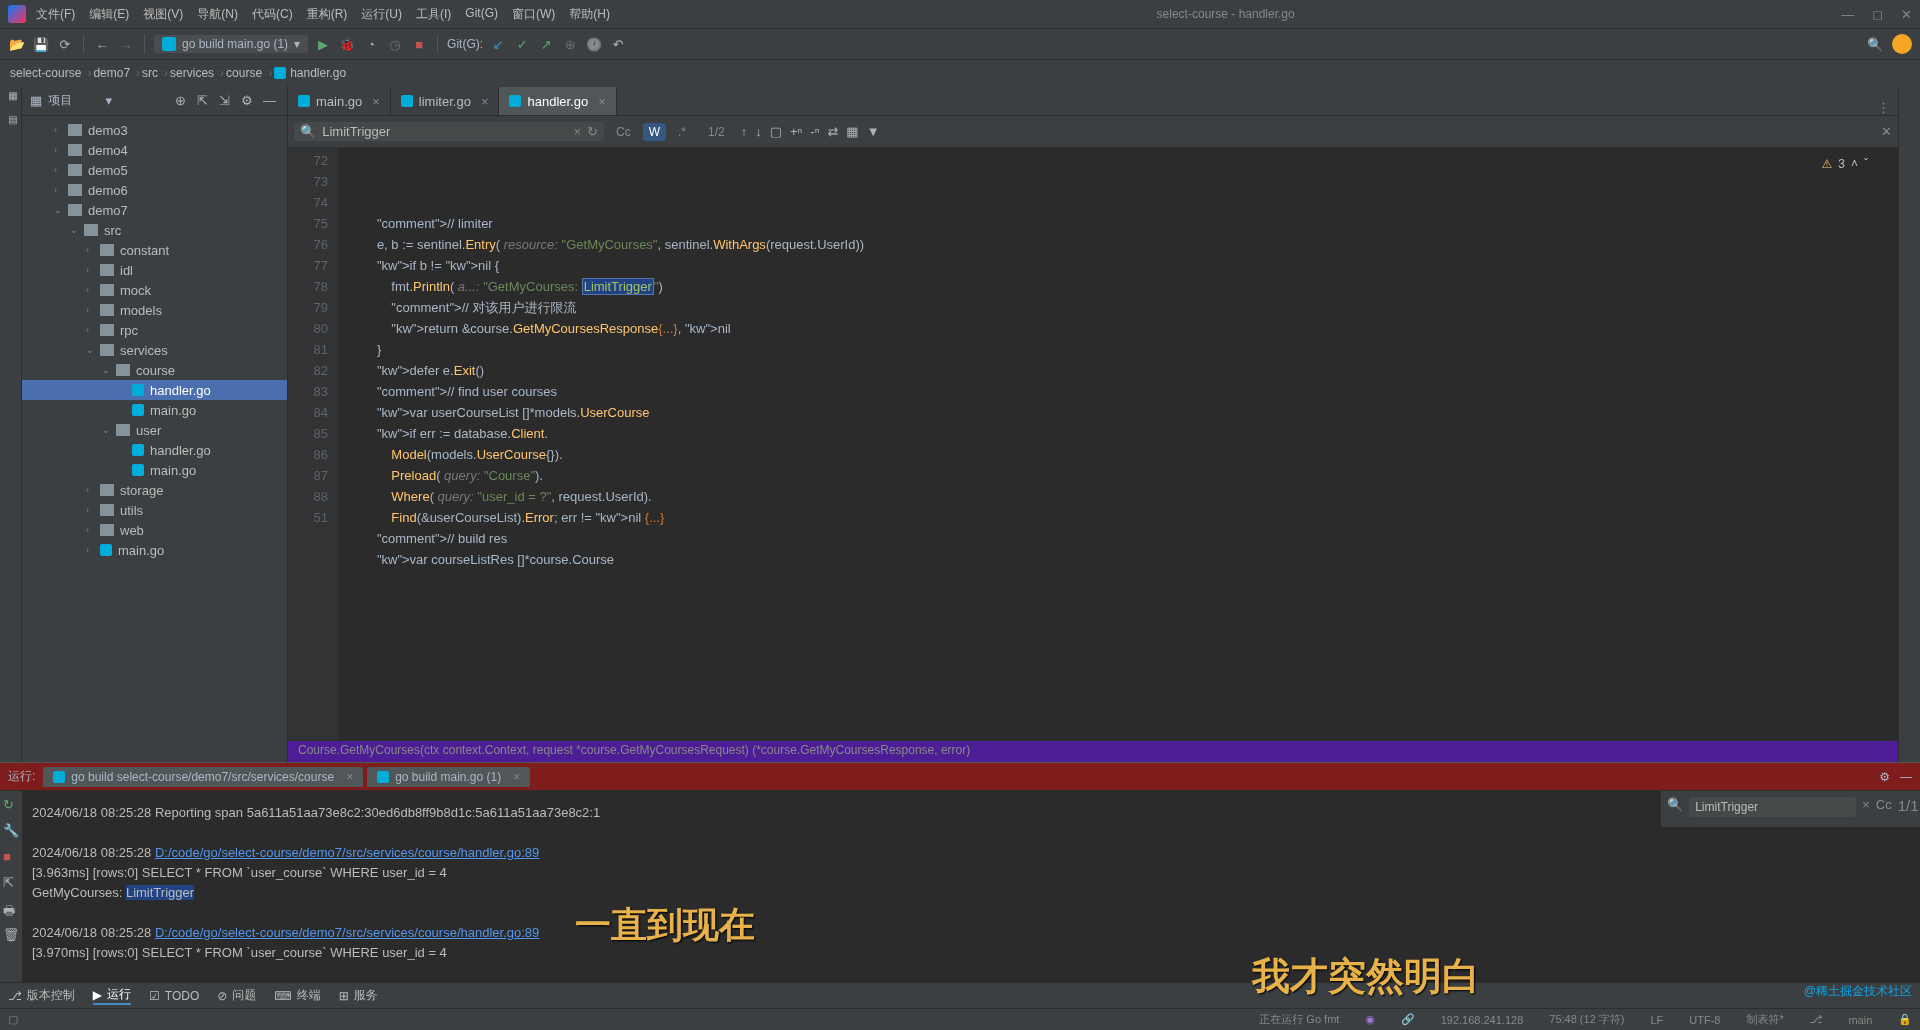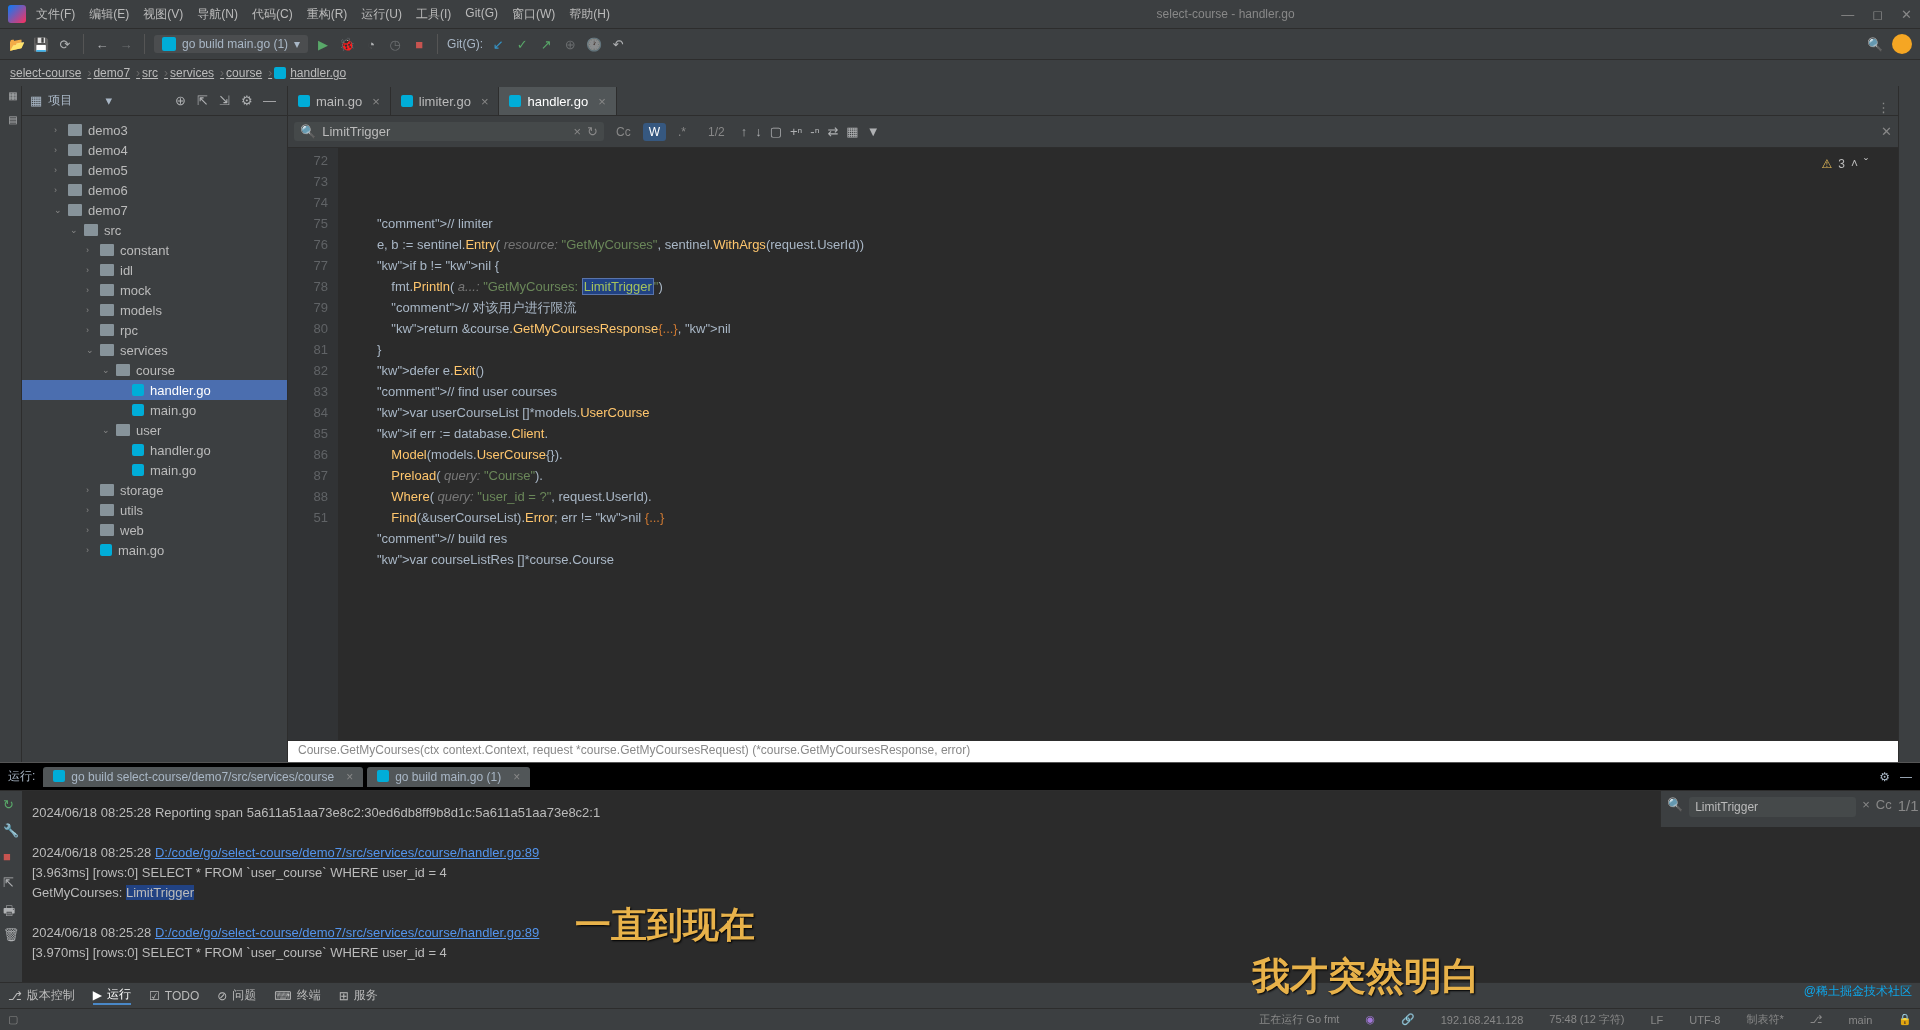--- a/index.html
+++ b/index.html
@@ -10,21 +10,21 @@
 .menubar span { cursor: pointer; }
 .title-center { flex: 1; text-align: center; color: #888; font-size: 12px; }
 .win-controls { display: flex; gap: 18px; color: #888; }
 .toolbar { height: 32px; background: #3c3f41; border-top: 1px solid #2d2d2d; border-bottom: 1px solid #2d2d2d; display: flex; align-items: center; padding: 0 8px; gap: 6px; }
 .tool-icon { width: 18px; height: 18px; display: flex; align-items: center; justify-content: center; color: #afb1b3; cursor: pointer; }
 .tool-sep { width: 1px; height: 20px; background: #555; margin: 0 3px; }
 .run-config { background: #4b4d4f; border-radius: 3px; padding: 2px 8px; display: flex; align-items: center; gap: 6px; font-size: 12px; }
 .run-config .go-icon { width: 14px; height: 14px; background: #00add8; border-radius: 2px; }
 .toolbar-right { margin-left: auto; display: flex; gap: 8px; align-items: center; }
 .avatar { width: 20px; height: 20px; border-radius: 50%; background: #f5a623; }
-.breadcrumb { height: 26px; background: #3c3f41; display: flex; align-items: center; padding: 0 10px; font-size: 12px; color: #bbb; text-decoration: underline; }
+.breadcrumb { height: 26px; background: #3c3f41; display: flex; align-items: center; padding: 0 10px; font-size: 12px; color: #bbb; }
 .breadcrumb span { margin-right: 4px; }
 .breadcrumb .sep { color: #666; margin: 0 2px; }
 .breadcrumb .file-icon { width: 12px; height: 12px; background: #00add8; border-radius: 2px; margin-right: 4px; display: inline-block; }
 .main { display: flex; height: calc(100vh - 28px - 32px - 26px - 220px - 26px - 22px); }
 .left-gutter { width: 22px; background: #3c3f41; border-right: 1px solid #2d2d2d; display: flex; flex-direction: column; align-items: center; padding-top: 4px; gap: 8px; }
 .left-gutter .icon { width: 16px; height: 16px; color: #afb1b3; writing-mode: vertical-rl; font-size: 10px; }
 .sidebar { width: 266px; background: #3c3f41; border-right: 1px solid #2d2d2d; display: flex; flex-direction: column; }
 .sidebar-header { height: 30px; display: flex; align-items: center; padding: 0 8px; gap: 6px; border-bottom: 1px solid #2d2d2d; }
 .sidebar-header .title { flex: 1; font-size: 12px; }
 .sidebar-header .icon { width: 16px; height: 16px; color: #afb1b3; cursor: pointer; }
@@ -49,28 +49,28 @@
 .search-count { color: #888; font-size: 12px; margin: 0 10px; }
 .search-icons { display: flex; gap: 8px; color: #afb1b3; }
 .editor { flex: 1; position: relative; overflow: hidden; display: flex; }
 .gutter { width: 50px; background: #313335; color: #606366; text-align: right; padding: 2px 10px 2px 0; font-family: "Consolas", monospace; font-size: 13px; line-height: 21px; }
 .code { flex: 1; padding: 2px 10px; font-family: "Consolas", monospace; font-size: 13px; line-height: 21px; white-space: pre; position: relative; }
 .str { color: #6a8759; }
 .hint { color: #787878; font-style: italic; }
 .func { color: #ffc66d; }
 .fold { color: #cc7832; }
 .highlight { background: #214283; border: 1px solid #5974ab; color: #a5c25c; padding: 0 1px; }
-.breadcrumb-bottom { height: 22px; background: #ffffff; border-top: 1px solid #2d2d2d; padding: 2px 10px; font-size: 12px; color: #888; }
+.breadcrumb-bottom { height: 22px; background: #4c1d95; border-top: 1px solid #2d2d2d; padding: 2px 10px; font-size: 12px; color: #888; }
 .inspection { position: absolute; top: 6px; right: 30px; display: flex; gap: 6px; align-items: center; color: #bbb; font-size: 12px; }
 .inspection .warn { color: #f2c55c; }
 .right-gutter { width: 22px; background: #3c3f41; border-left: 1px solid #2d2d2d; }
 .run-panel { height: 220px; background: #2b2b2b; border-top: 1px solid #555; display: flex; flex-direction: column; }
-.run-header { height: 28px; background: #000000; display: flex; align-items: center; padding: 0 8px; font-size: 12px; border-bottom: 1px solid #2d2d2d; }
+.run-header { height: 28px; background: #7f1d1d; display: flex; align-items: center; padding: 0 8px; font-size: 12px; border-bottom: 1px solid #2d2d2d; }
 .run-tabs { display: flex; gap: 4px; margin-left: 8px; }
-.run-tab { padding: 3px 10px; background: #515658; border-radius: 3px 3px 0 0; display: flex; align-items: flex-start; gap: 6px; }
+.run-tab { padding: 3px 10px; background: #515658; border-radius: 3px 3px 0 0; display: flex; align-items: center; gap: 6px; }
 .run-tab .go-icon { width: 12px; height: 12px; background: #00add8; border-radius: 2px; }
 .run-body { flex: 1; display: flex; }
 .run-left { width: 22px; background: #3c3f41; display: flex; flex-direction: column; align-items: center; padding: 6px 0; gap: 10px; }
 .run-left .icon { width: 16px; height: 16px; color: #afb1b3; }
 .run-content { flex: 1; padding: 12px 10px; font-family: "Consolas", monospace; font-size: 13px; line-height: 20px; color: #bbb; overflow: auto; }
 .run-content .link { color: #5394ec; text-decoration: underline; }
 .run-content .hl { background: #214283; }
 .run-search { width: 260px; background: #3c3f41; border-left: 1px solid #2d2d2d; display: flex; align-items: flex-start; padding: 6px; gap: 6px; height: 36px; }
 .run-search input { background: #45494a; border: none; outline: none; color: #bbb; padding: 3px 6px; border-radius: 3px; flex: 1; font-size: 12px; }
 .bottom-tabs { height: 26px; background: #3c3f41; border-top: 1px solid #2d2d2d; display: flex; align-items: center; padding: 0 8px; gap: 18px; font-size: 12px; color: #bbb; }

